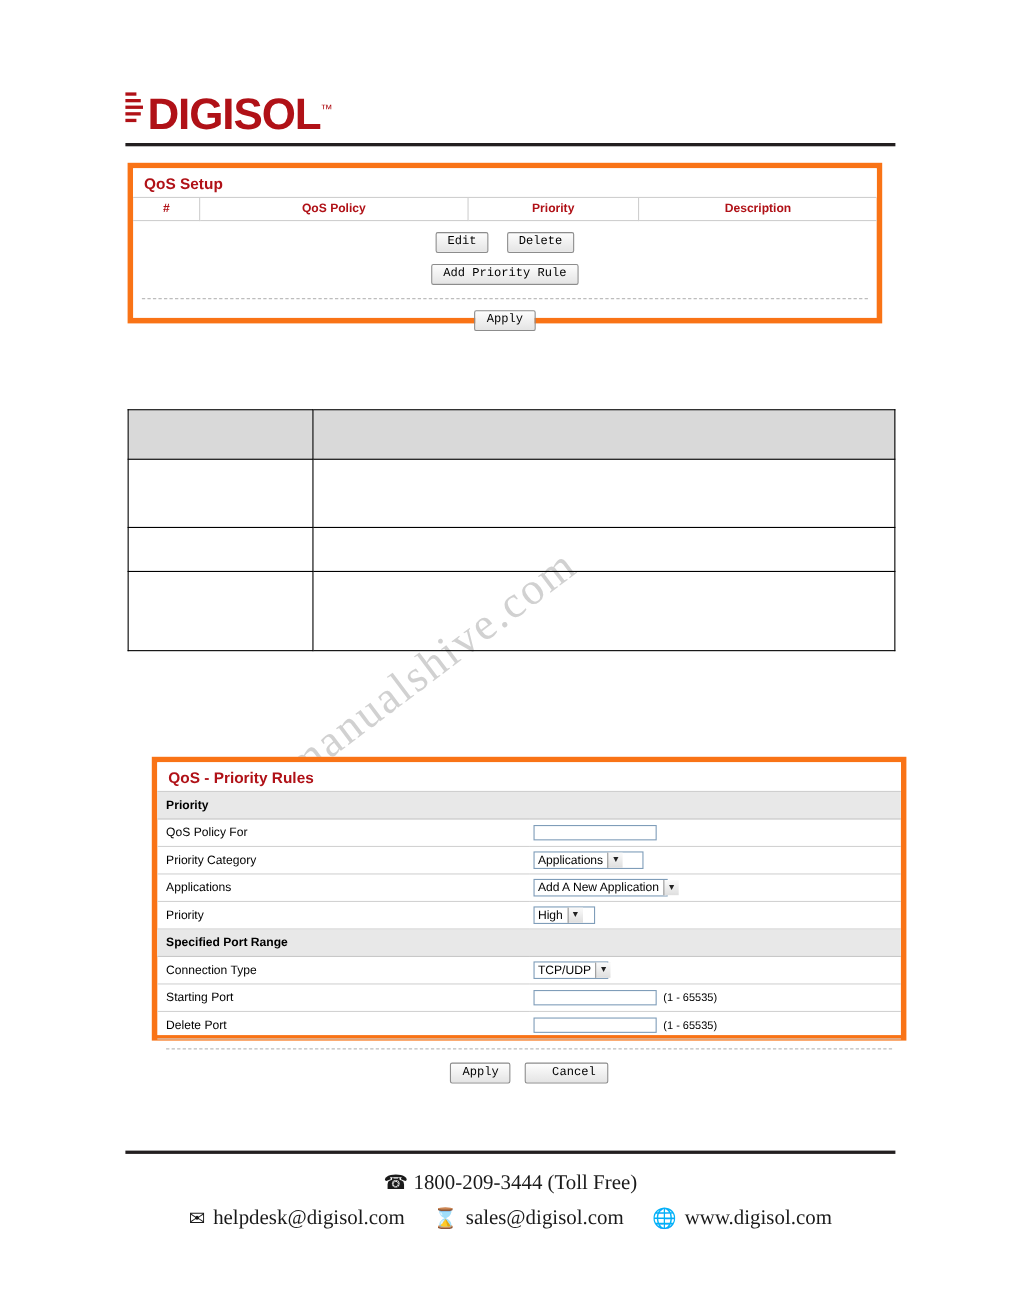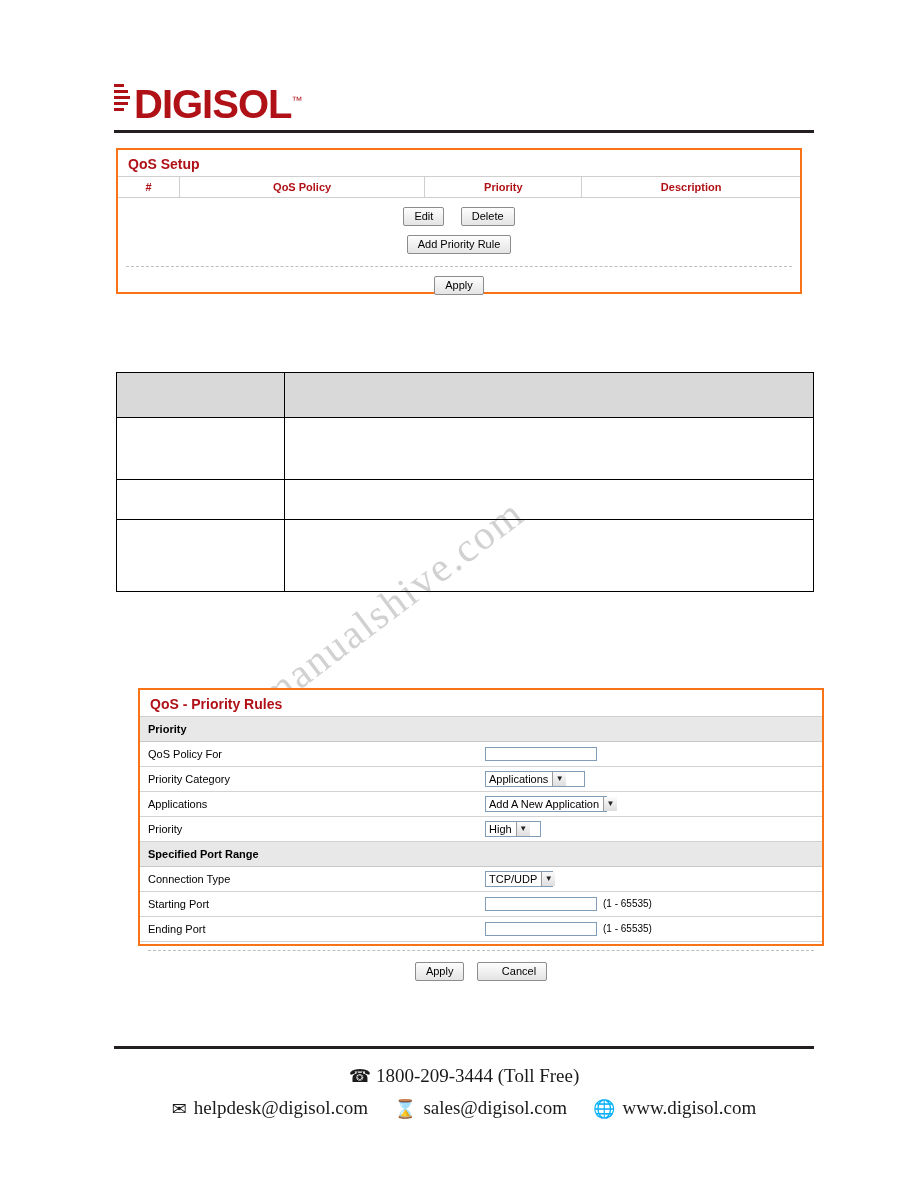--- a/index.html
+++ b/index.html
@@ -85,21 +85,21 @@
     top: 130px;
     width: 700px;
     height: 3px;
     background: #231f20;
   }
 
   
   .panel {
     position: absolute;
     background: #ffffff;
-    border: 2px solid #f97316;
+    border: 5px solid #f97316;
     box-sizing: border-box;
     z-index: 8;
   }
   .panel-title {
     color: #b01117;
     font-weight: bold;
     font-size: 14px;
     padding: 6px 0 4px 10px;
     border-bottom: 1px solid #cfcfcf;
     background: #ffffff;
@@ -122,21 +122,21 @@
     text-align: center;
     font-family: "Liberation Sans", sans-serif;
   }
   .qos-table th:last-child { border-right: none; }
   .col-hash { width: 9%; }
   .col-policy { width: 36%; }
   .col-priority { width: 23%; }
   .col-desc { width: 32%; }
 
   .btn {
-    font-family: Liberation Sans, sans-serif;
+    font-family: Liberation Mono, monospace;
     font-size: 11px;
     color: #000;
     background: linear-gradient(#fdfdfd, #e4e4e4);
     border: 1px solid #8c8c8c;
     border-radius: 2px;
     padding: 2px 10px;
     cursor: default;
     line-height: 13px;
   }
   .btn-row {
@@ -385,21 +385,21 @@
         <span class="selbox sel-w4"><span>TCP/UDP</span><span class="arrow">▼</span></span>
       </td>
     </tr>
     <tr>
       <td class="lbl-col">Starting Port</td>
       <td class="fld-col">
         <span class="txtbox wide"></span><span class="hint">(1 - 65535)</span>
       </td>
     </tr>
     <tr>
-      <td class="lbl-col">Ending Port</td>
+      <td class="lbl-col">Delete Port</td>
       <td class="fld-col">
         <span class="txtbox wide"></span><span class="hint">(1 - 65535)</span>
       </td>
     </tr>
   </tbody>
     </table>
   <div class="rules-dashed"></div>
   <div class="apply-row">
     <button class="btn">Apply</button>
     <button class="btn">Cancel</button>

